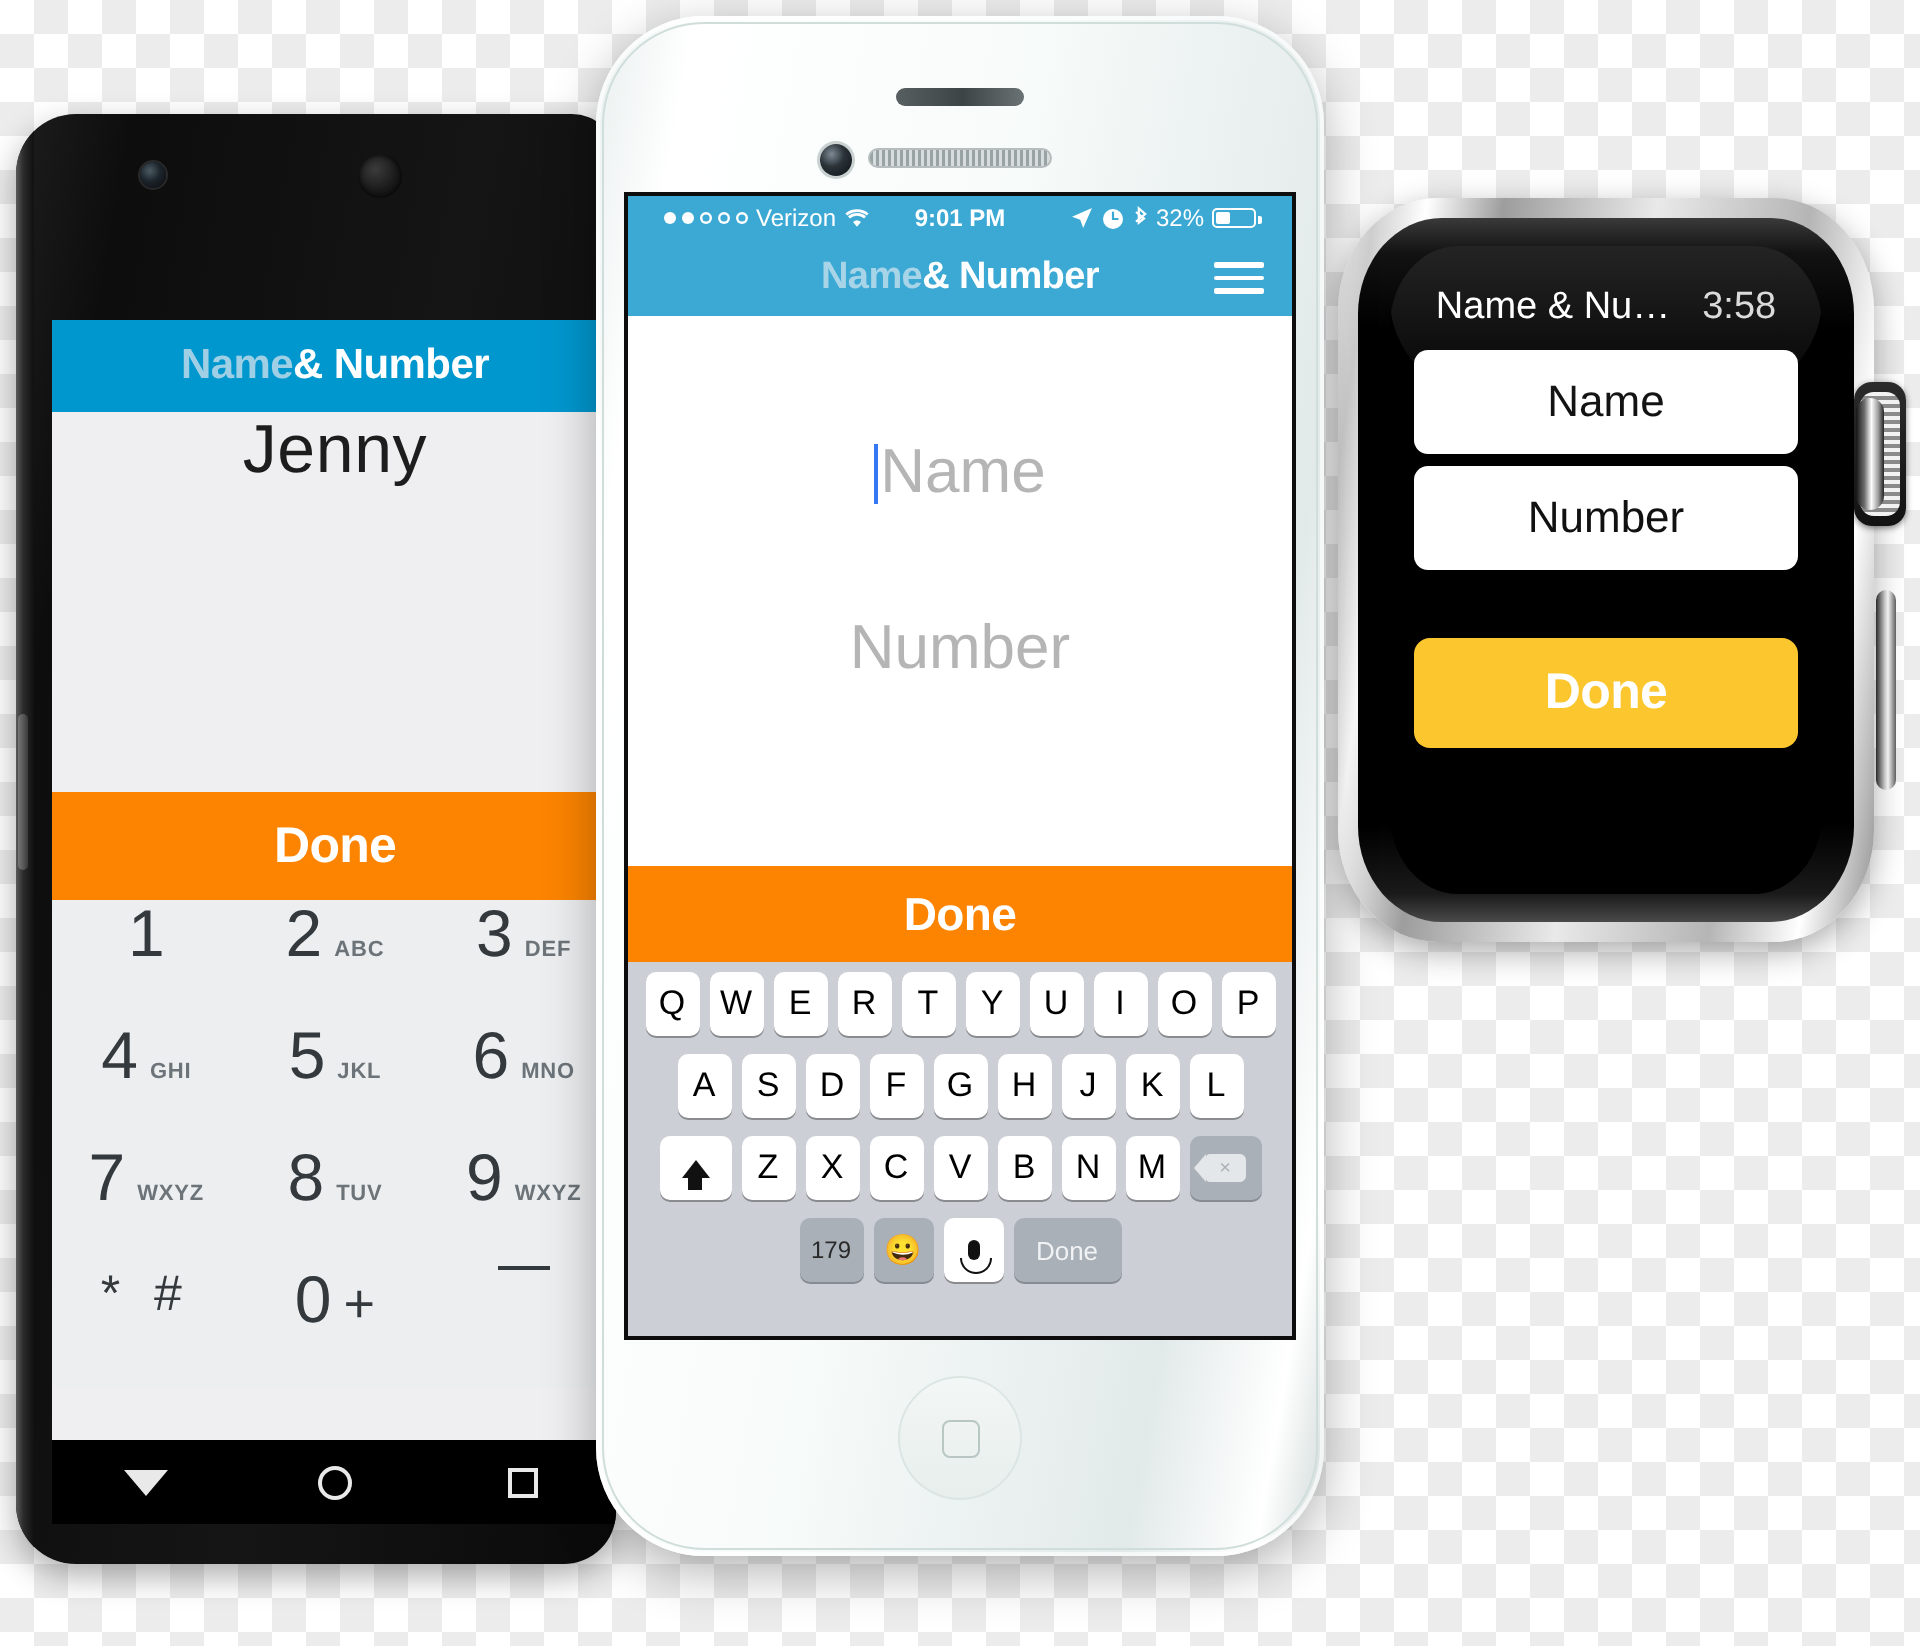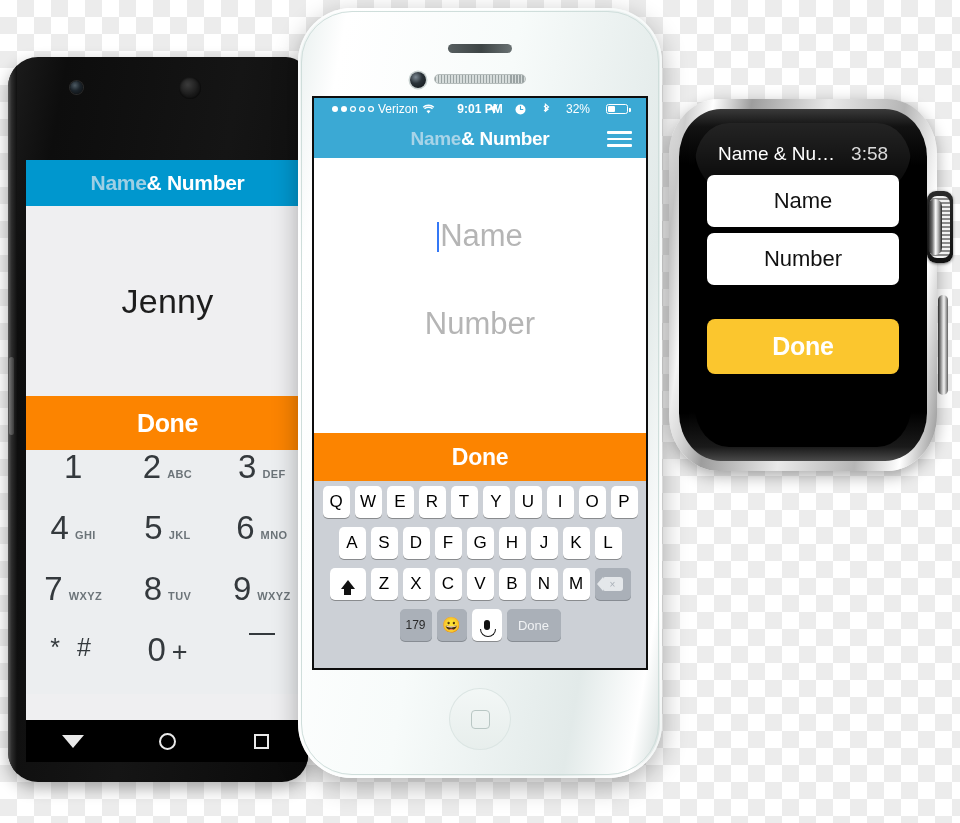--- a/index.html
+++ b/index.html
@@ -58,22 +58,22 @@
     position:absolute; right:4px; top:9px; width:0; height:0;
     border-left:13px solid transparent; border-bottom:12px solid #e7e7e7;
   }
   .and-header {
     height:46px; background:#0097ce; display:flex; align-items:center; justify-content:center;
   }
   .and-header .t { font-size:21px; font-weight:700; letter-spacing:-.3px; white-space:nowrap; }
   .and-header .t .dim { color:#9ecfe4; }
   .and-header .t .br { color:#ffffff; }
   .and-body {
-    height:190px; background:#efeff1; display:flex; flex-direction:row;
-    align-items:center; justify-content:center; gap:20px;
+    height:190px; background:#efeff1; display:flex; flex-direction:column;
+    align-items:center; justify-content:space-between; gap:20px;
   }
   .and-name { font-size:34px; color:#1d1d1d; letter-spacing:.3px; }
   .and-number { font-size:34px; color:#1d1d1d; letter-spacing:.5px; white-space:nowrap; }
   .and-done {
     height:54px; background:#fc8400; display:flex; align-items:center; justify-content:center;
   }
   .and-done span { color:#fff; font-size:25px; font-weight:700; letter-spacing:-.4px; }
   .and-dial {
     background:#eceef0; height:244px; display:grid;
     grid-template-columns: repeat(3,1fr); grid-template-rows: repeat(4,1fr);
@@ -184,21 +184,21 @@
     height:22px; background:#3ba9d4; color:#fff; font-size:12px;
     display:flex; align-items:center; padding:0 18px; position:relative;
   }
   .ip-status .left { display:flex; align-items:center; gap:4px; }
   .ip-dots { display:flex; gap:3px; align-items:center; }
   .ip-dots i { width:6px; height:6px; border-radius:50%; display:block; }
   .ip-dots i.on { background:#fff; }
   .ip-dots i.off { background:transparent; box-shadow: inset 0 0 0 1.2px #fff; }
   .ip-carrier { font-size:12px; }
   .ip-time { position:absolute; left:50%; transform:translateX(-50%); font-weight:700; font-size:12px; }
-  .ip-right { margin-left:auto; display:flex; align-items:center; gap:16px; font-size:12px; }
+  .ip-right { margin-left:auto; display:flex; align-items:center; gap:4px; font-size:12px; }
   .ip-batt {
     width:22px; height:10px; border:1.3px solid #fff; border-radius:2.5px; position:relative;
   }
   .ip-batt::after { content:""; position:absolute; right:-3.5px; top:2.5px; width:2px; height:4px; background:#fff; border-radius:0 1px 1px 0; }
   .ip-batt i { position:absolute; left:1.2px; top:1.2px; bottom:1.2px; width:32%; background:#fff; border-radius:1px; display:block; }
   .ip-header {
     height:38px; background:#3ba9d4; display:flex; align-items:center;
     justify-content:center; position:relative;
   }
   .ip-header .t { font-size:19px; font-weight:700; letter-spacing:-.3px; }

